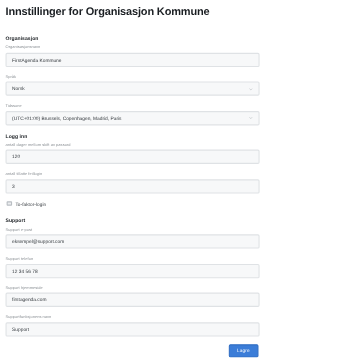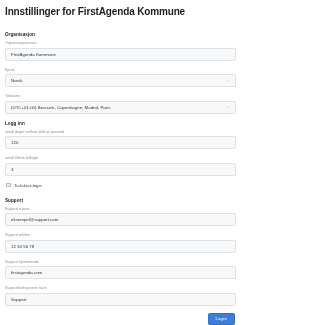--- a/index.html
+++ b/index.html
@@ -105,21 +105,21 @@
     padding: 3.2px 7px;
     cursor: pointer;
     letter-spacing: 0.1px;
   }
 </style>
 </head>
 <body>
 
 <div class="page">
 
-  <div class="page-title">Innstillinger for FirstAgenda Kommune</div>
+  <div class="page-title">Innstillinger for Organisasjon Kommune</div>
 
   <div class="section">
     <div class="section-heading">Organisasjon</div>
 
     <div class="field">
       <span class="field-label">Organisasjonsnavn</span>
       <div class="control">FirstAgenda Kommune</div>
     </div>
 
     <div class="field">

